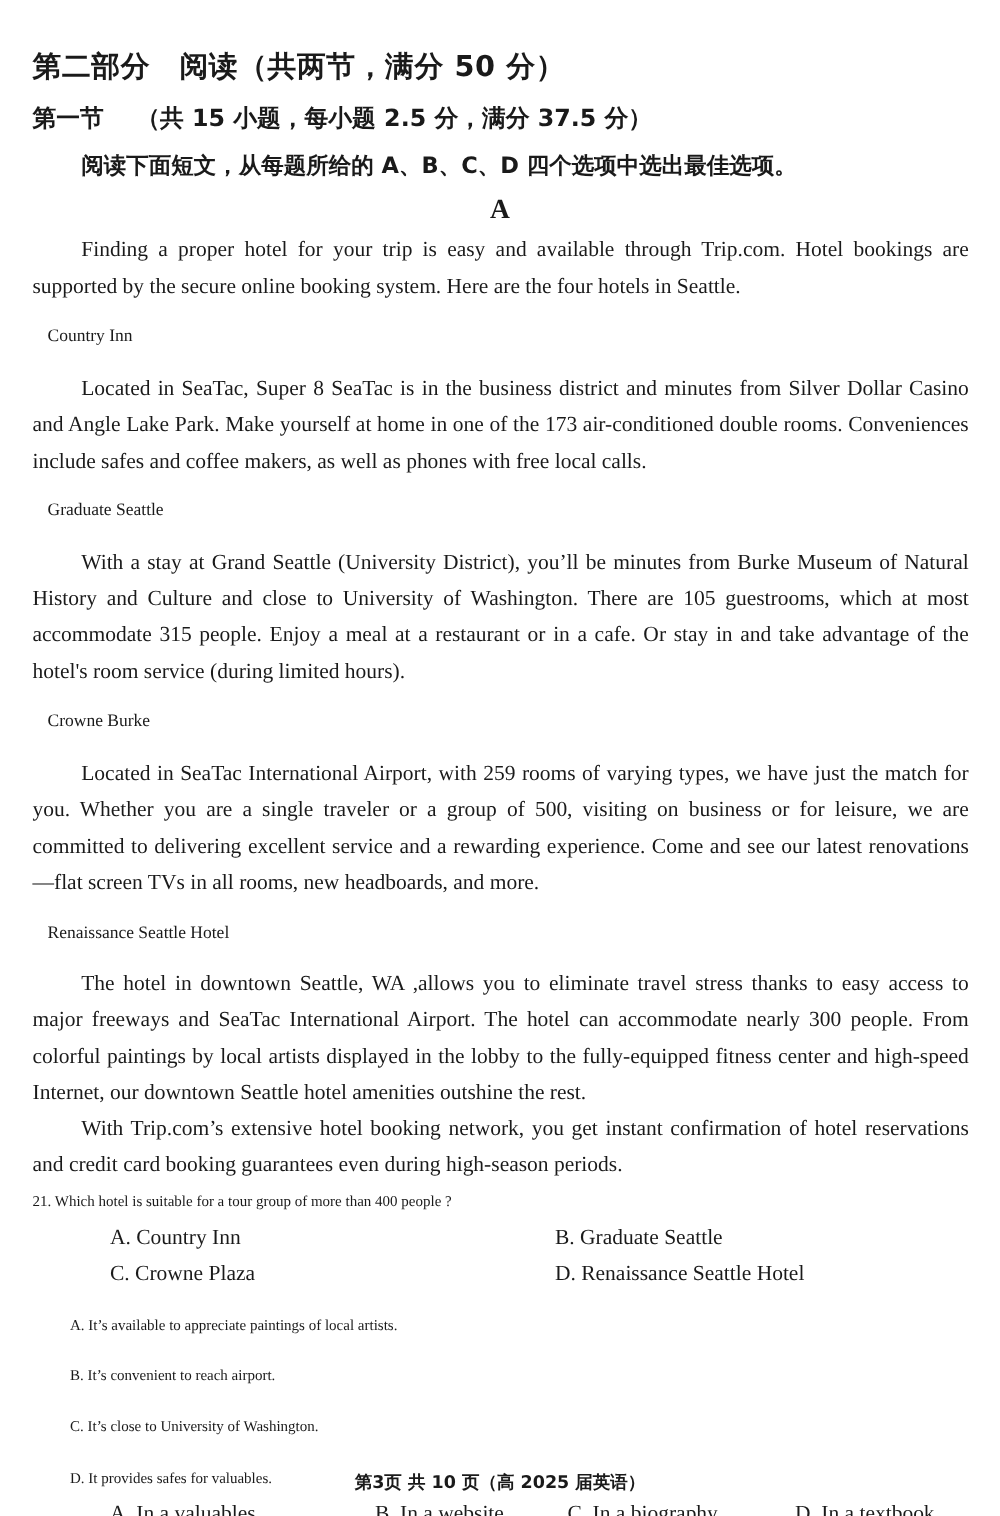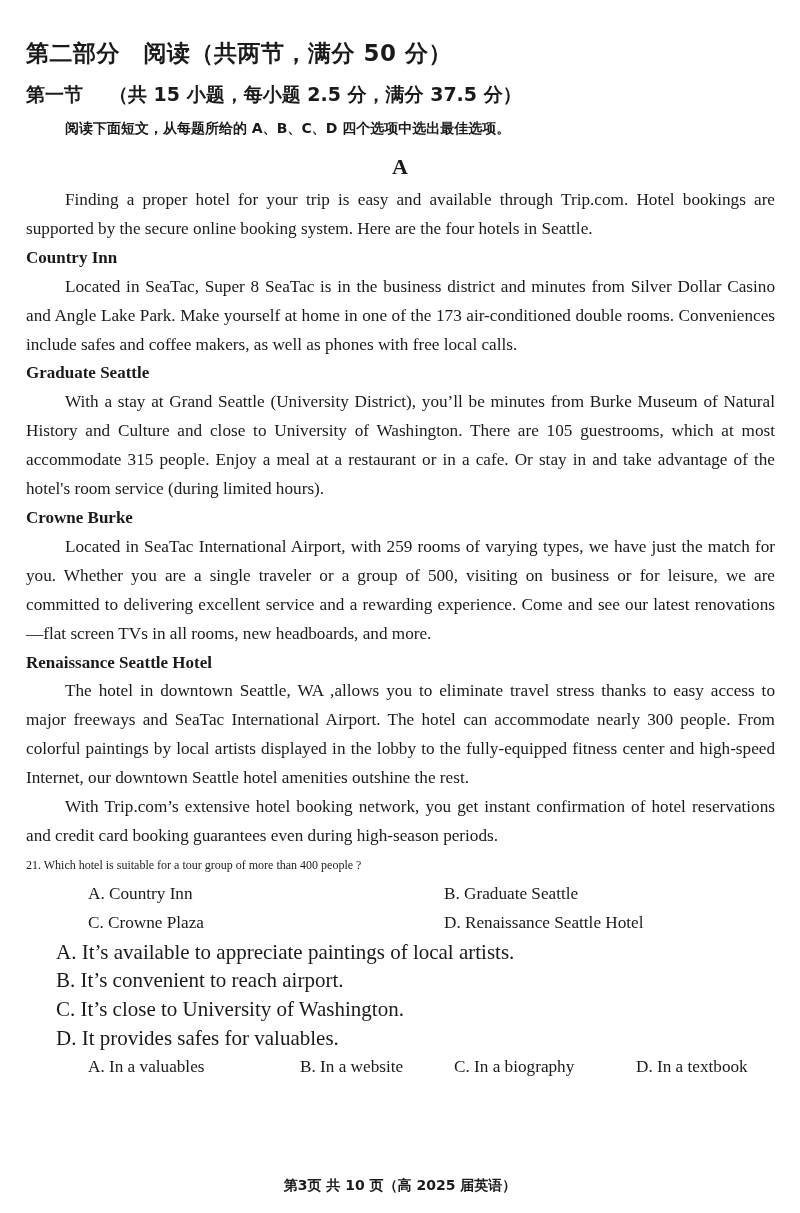--- a/index.html
+++ b/index.html
@@ -15,37 +15,37 @@
     letter-spacing: 0.5px; white-space: nowrap;
   }
   .section-title {
     position: absolute; left: 26px; top: 82px;
     font-family: "DejaVu Sans", sans-serif; font-weight: bold; font-size: 19px;
     white-space: nowrap;
   }
   .section-title .gap { display: inline-block; width: 26px; }
   .instruction {
     position: absolute; left: 65px; top: 120px;
-    font-family: "DejaVu Sans", sans-serif; font-weight: bold; font-size: 14px;
+    font-family: "DejaVu Sans", sans-serif; font-weight: bold; font-size: 18px;
     white-space: nowrap;
   }
   .passage-letter {
     position: absolute; left: 0; width: 800px; top: 154px; text-align: center;
     font-weight: bold; font-size: 22px;
   }
   .body-text {
     position: absolute; left: 26px; width: 749px;
     font-size: 17.2px; line-height: 28.9px; text-align: justify;
   }
   .para { text-indent: 39px; margin: 0; }
-  .hotel-name { font-weight: bold; margin: 0; text-indent: 0; font-size: 17px; }
+  .hotel-name { font-weight: normal; margin: 12px; text-indent: 0; font-size: 14px; }
   .question { margin: 0; font-size: 12px; line-height: 28.9px; }
   .options { position: relative; height: 28.9px; font-size: 17.2px; line-height: 28.9px; }
   .opt { position: absolute; top: 0; white-space: nowrap; margin-left: 32px; }
-  .opt-line { margin: 0 0 0 30px; font-size: 21px; line-height: 28.9px; }
+  .opt-line { margin: 12px 0 0 30px; font-size: 12px; line-height: 28.9px; }
   .footer {
     position: absolute; left: 0; width: 800px; top: 1177px; text-align: center;
     font-family: "DejaVu Sans", sans-serif; font-weight: bold; font-size: 14px;
   }
 </style>
 </head>
 <body>
 
 <div class="page">
 

